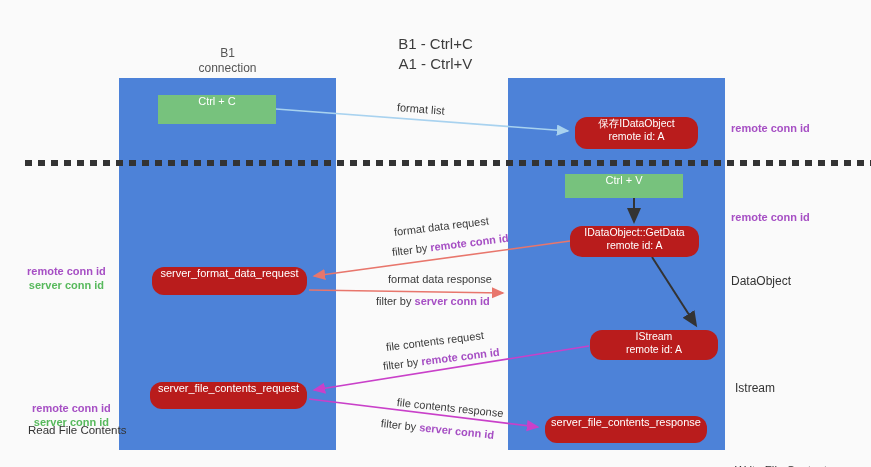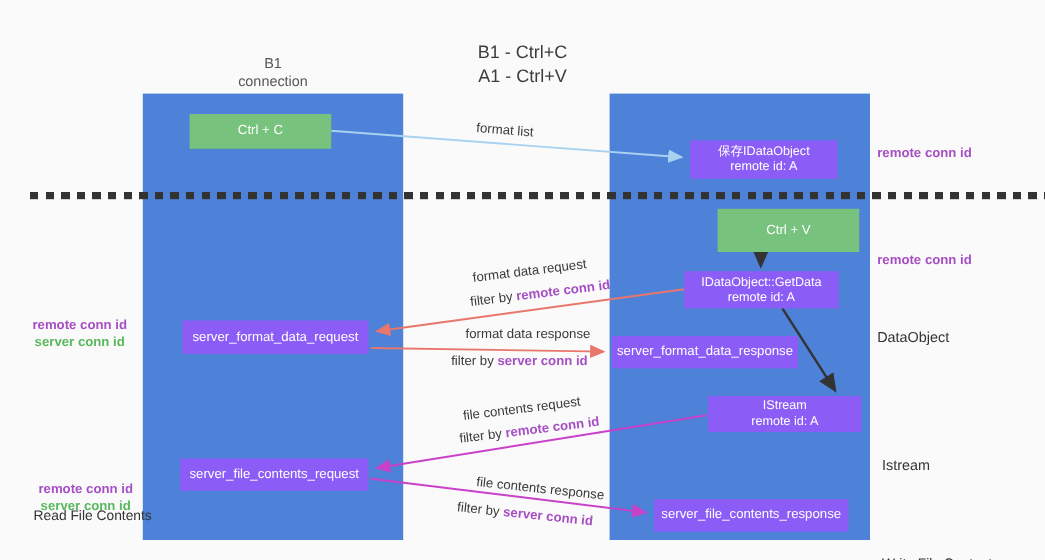--- a/index.html
+++ b/index.html
@@ -26,27 +26,27 @@
   .lifeline {
     top: 78px; width: 217px; height: 372px;
     background: #4d82d8;
   }
   .dashline {
     left: 25px; top: 160px; width: 846px; height: 6px;
     background: repeating-linear-gradient(90deg, #333 0 7px, rgba(0,0,0,0) 7px 13px);
   }
   .node {
     display: flex; flex-direction: column;
-    align-items: center; justify-content: center;
+    align-items: center; justify-content: flex-start;
     color: #fff; text-align: center;
     font-size: 11px; line-height: 13px;
   }
   .node.small { font-size: 10.5px; }
   .green { background: #77c27d; }
-  .orange { background: #8b5cf6; }
+  .orange { background: #b91c1c; border-radius: 12px; }
   .lbl { font-size: 11px; white-space: nowrap; color: #3a3a3a; }
   .lbl.rot-up { transform: rotate(-7deg); transform-origin: left center; }
   .lbl.rot-dn { transform: rotate(6deg); transform-origin: left center; }
   .lbl.rot-dn2 { transform: rotate(4.5deg); transform-origin: left center; }
   .purple { color: #a64fc4; font-weight: bold; }
   .greentxt { color: #57b95c; font-weight: bold; }
   .side { font-size: 11px; line-height: 13.5px; white-space: nowrap; }
   .blacklbl { font-size: 11.5px; color: #333; white-space: nowrap; margin-top: 40px; }
   svg.overlay { position: absolute; left: 0; top: 0; pointer-events: none; }
 </style>
@@ -96,36 +96,33 @@
 
   <div class="abs node green" style="left:158px;top:95px;width:118px;height:29px">
     <span>Ctrl + C</span>
   </div>
 
   <div class="abs node orange small" style="left:575px;top:117px;width:123px;height:32px">
     <span>保存IDataObject</span>
     <span>remote id: A</span>
   </div>
 
-  <div class="abs node green" style="left:598px;top:174px;width:118px;height:36px">
+  <div class="abs node green" style="left:565px;top:174px;width:118px;height:24px">
     <span>Ctrl + V</span>
   </div>
 
   <div class="abs node orange small" style="left:570px;top:226px;width:129px;height:31px">
     <span>IDataObject::GetData</span>
     <span>remote id: A</span>
   </div>
 
   <div class="abs node orange" style="left:152px;top:267px;width:155px;height:28px">
     <span>server_format_data_request</span>
   </div>
 
-  <div class="abs node orange" style="left:510px;top:280px;width:155px;height:27px">
-    <span>server_format_data_response</span>
-  </div>
 
   <div class="abs node orange small" style="left:590px;top:330px;width:128px;height:30px">
     <span>IStream</span>
     <span>remote id: A</span>
   </div>
 
   <div class="abs node orange" style="left:150px;top:382px;width:157px;height:27px">
     <span>server_file_contents_request</span>
   </div>
 

